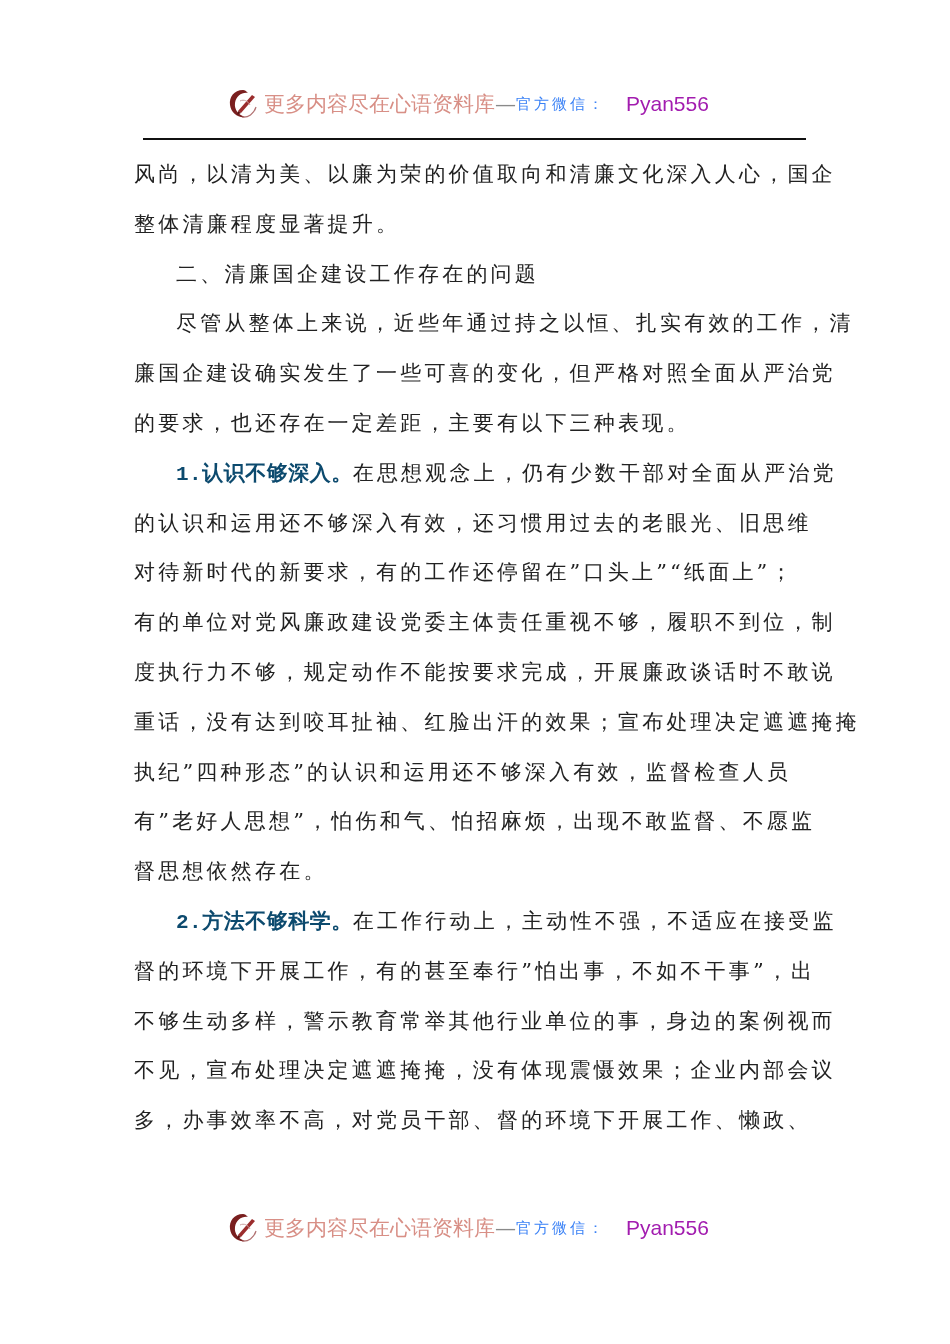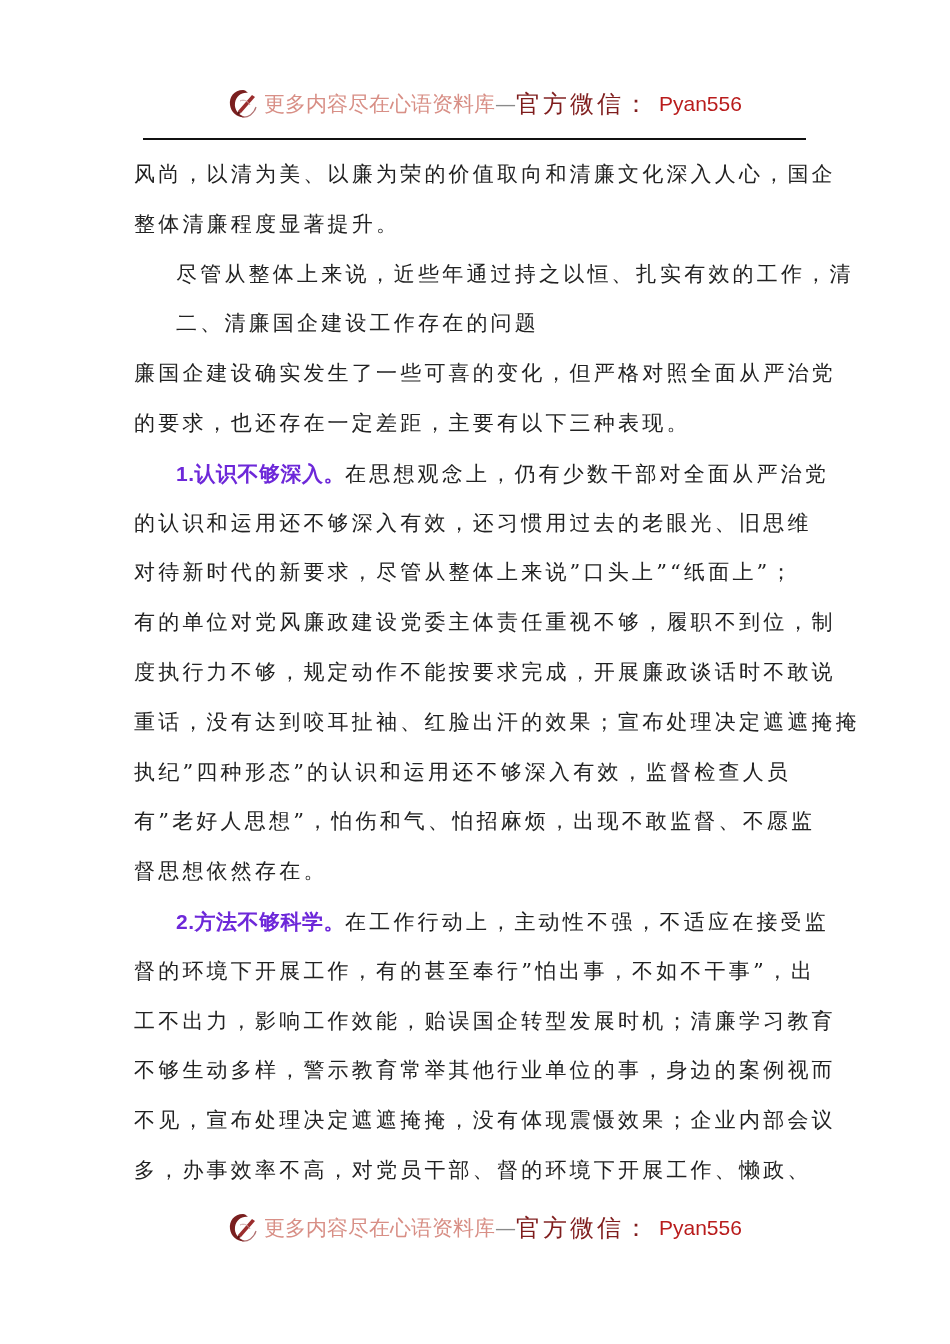--- a/index.html
+++ b/index.html
@@ -37,29 +37,29 @@
       color: #d88f86;
       letter-spacing: 0px;
     }
     .wm-dash {
       font-family: "DejaVu Serif", serif;
       font-size: 21px;
       color: #8a8a8a;
     }
     .wm-official {
       font-family: "DejaVu Serif", "Liberation Serif", serif;
-      font-size: 24px;
-      color: #7f1d1d;
+      font-size: 15px;
+      color: #3b82f6;
       letter-spacing: 3px;
     }
     .wm-id {
       font-family: "Liberation Sans", sans-serif;
       font-size: 21px;
-      color: #b91c1c;
-      margin-left: 8px;
+      color: #a21caf;
+      margin-left: 20px;
     }
     .divider {
       position: absolute;
       left: 143px;
       top: 138px;
       width: 663px;
       height: 2px;
       background: #111111;
     }
     .content {
@@ -72,23 +72,23 @@
       height: 49.8px;
       line-height: 49.8px;
       font-size: 21px;
       letter-spacing: 3.2px;
       white-space: nowrap;
       color: #222222;
     }
     .indent { padding-left: 42px; }
     .bold {
       font-weight: bold;
-      font-family: Liberation Sans, sans-serif;
+      font-family: Liberation Mono, monospace;
       letter-spacing: 0.5px;
-      color: #6d28d9;
+      color: #0c4a6e;
     }
   </style>
 </head>
 <body>
 
 <div class="watermark top">
   <span class="wm-logo">
     <svg width="34" height="34" viewBox="0 0 34 34">
       <path d="M17 3 C8 3 3 10 4 18 C5 26 12 31 19 30 C13 28 8 23 9 16 C10 9 16 5 22 6 C20 4 19 3 17 3 Z" fill="#7a1f1f"></path>
       <path d="M12 24 L26 8 L29 10 L15 26 Z" fill="#9b2d2d"></path>
@@ -101,36 +101,35 @@
   <span class="wm-dash">—</span>
   <span class="wm-official">官方微信：</span>
   <span class="wm-id">Pyan556</span>
 </div>
 
 <div class="divider"></div>
 
 <div class="content">
   <div class="line"><span>风尚，以清为美、以廉为荣的价值取向和清廉文化深入人心，国企</span></div>
   <div class="line"><span>整体清廉程度显著提升。</span></div>
+  <div class="line indent"><span>二、清廉国企建设工作存在的问题</span></div>
   <div class="line indent"><span>尽管从整体上来说，近些年通过持之以恒、扎实有效的工作，清</span></div>
-  <div class="line indent"><span>二、清廉国企建设工作存在的问题</span></div>
   <div class="line"><span>廉国企建设确实发生了一些可喜的变化，但严格对照全面从严治党</span></div>
   <div class="line"><span>的要求，也还存在一定差距，主要有以下三种表现。</span></div>
   <div class="line indent"><span class="bold">1.认识不够深入。</span><span>在思想观念上，仍有少数干部对全面从严治党</span></div>
   <div class="line"><span>的认识和运用还不够深入有效，还习惯用过去的老眼光、旧思维</span></div>
-  <div class="line"><span>对待新时代的新要求，尽管从整体上来说”口头上”“纸面上”；</span></div>
+  <div class="line"><span>对待新时代的新要求，有的工作还停留在”口头上”“纸面上”；</span></div>
   <div class="line"><span>有的单位对党风廉政建设党委主体责任重视不够，履职不到位，制</span></div>
   <div class="line"><span>度执行力不够，规定动作不能按要求完成，开展廉政谈话时不敢说</span></div>
   <div class="line"><span>重话，没有达到咬耳扯袖、红脸出汗的效果；宣布处理决定遮遮掩掩</span></div>
   <div class="line"><span>执纪”四种形态”的认识和运用还不够深入有效，监督检查人员</span></div>
   <div class="line"><span>有”老好人思想”，怕伤和气、怕招麻烦，出现不敢监督、不愿监</span></div>
   <div class="line"><span>督思想依然存在。</span></div>
   <div class="line indent"><span class="bold">2.方法不够科学。</span><span>在工作行动上，主动性不强，不适应在接受监</span></div>
   <div class="line"><span>督的环境下开展工作，有的甚至奉行”怕出事，不如不干事”，出</span></div>
-  <div class="line"><span>工不出力，影响工作效能，贻误国企转型发展时机；清廉学习教育</span></div>
   <div class="line"><span>不够生动多样，警示教育常举其他行业单位的事，身边的案例视而</span></div>
   <div class="line"><span>不见，宣布处理决定遮遮掩掩，没有体现震慑效果；企业内部会议</span></div>
   <div class="line"><span>多，办事效率不高，对党员干部、督的环境下开展工作、懒政、</span></div>
 </div>
 
 <div class="watermark bottom">
   <span class="wm-logo">
     <svg width="34" height="34" viewBox="0 0 34 34">
       <path d="M17 3 C8 3 3 10 4 18 C5 26 12 31 19 30 C13 28 8 23 9 16 C10 9 16 5 22 6 C20 4 19 3 17 3 Z" fill="#7a1f1f"></path>
       <path d="M12 24 L26 8 L29 10 L15 26 Z" fill="#9b2d2d"></path>

